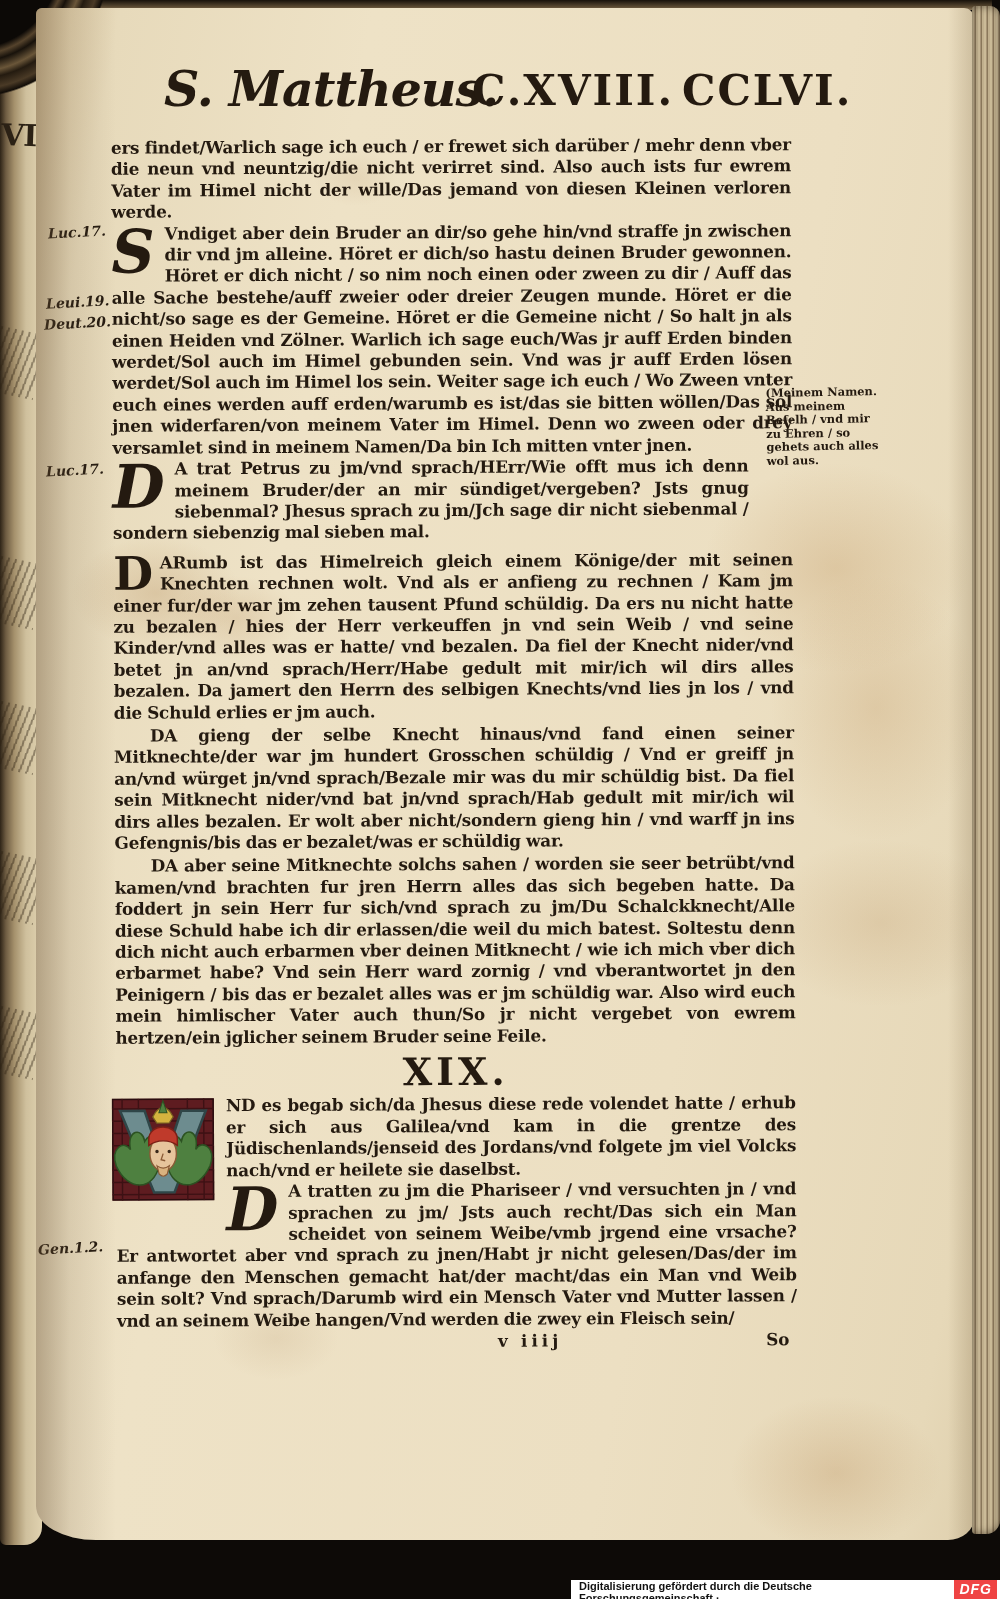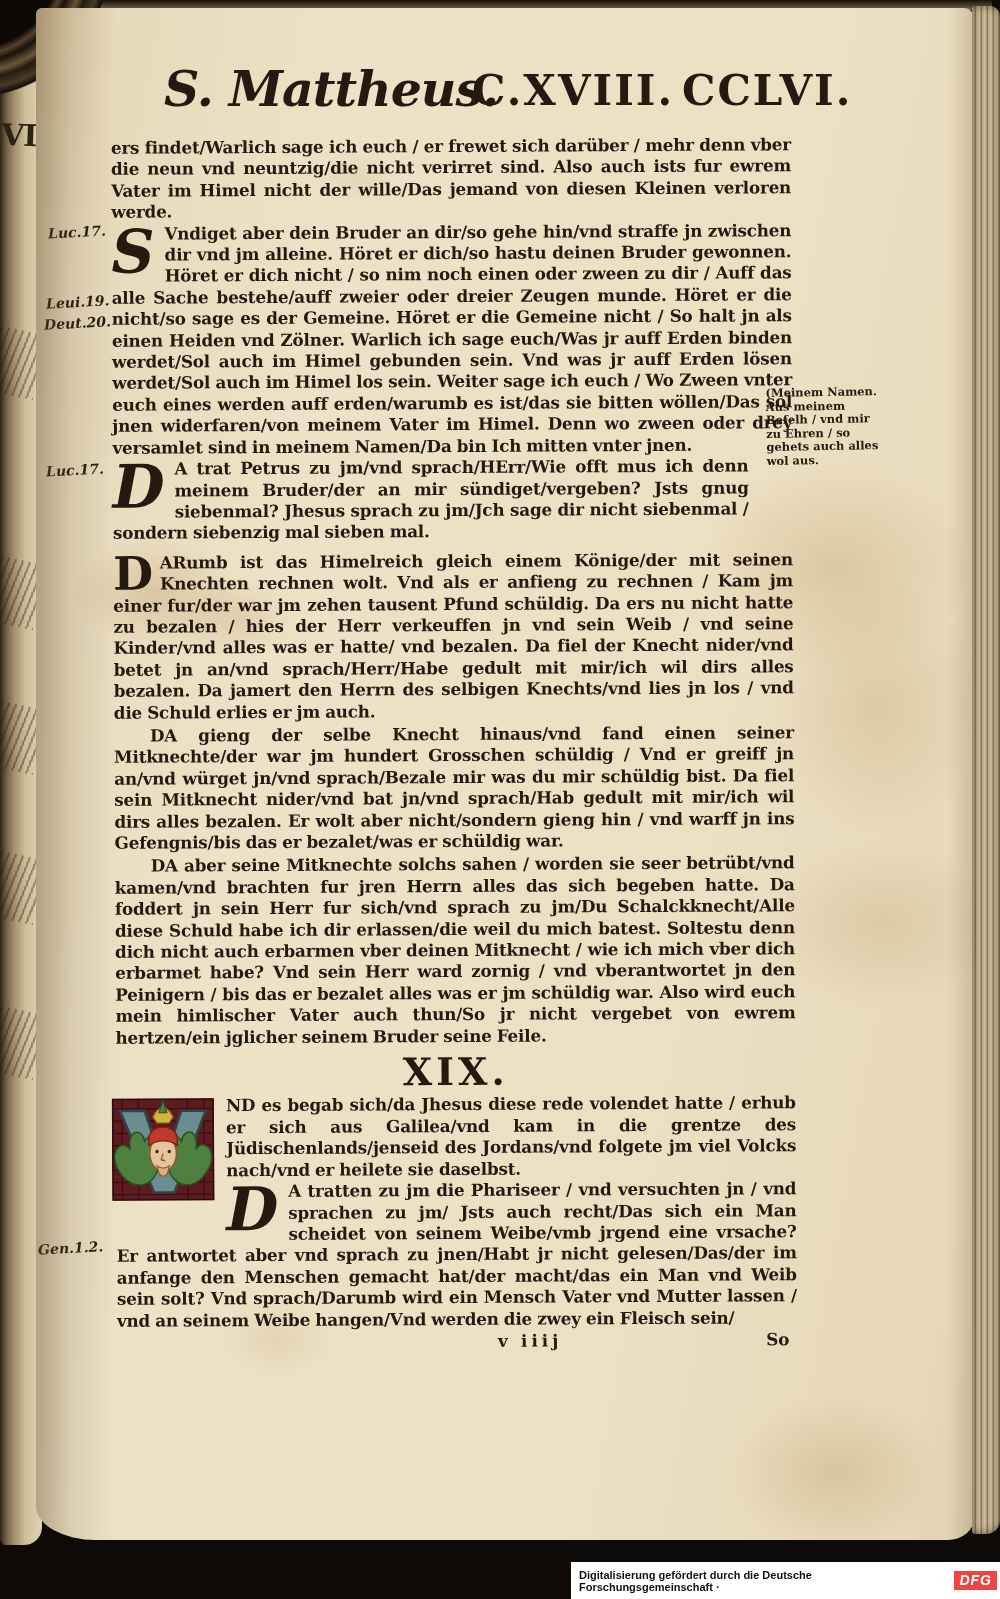--- a/index.html
+++ b/index.html
@@ -100,22 +100,22 @@
     position:absolute;color:#241a10;font-size:14px;font-weight:bold;
     font-style:italic;letter-spacing:0;transform:rotate(-3deg);
   }
   #mnote-right{
     position:absolute;left:730px;top:378px;width:122px;
     color:#241a10;font-size:11.5px;line-height:13.5px;font-weight:bold;
     text-align:left;transform:rotate(-1deg);
   }
   
   #footer{
-    position:absolute;right:0;bottom:0;height:37px;width:418px;background:#ffffff;
-    display:flex;align-items:center;justify-content:flex-end;gap:17px;padding:0 3px 0 8px;
+    position:absolute;right:0;bottom:0;height:19px;width:418px;background:#ffffff;
+    display:flex;align-items:flex-start;justify-content:flex-end;gap:17px;padding:0 3px 0 8px;
     font-family:"Liberation Sans", sans-serif;font-size:11px;font-weight:bold;color:#111;
   }
   .dfg-logo{
     background:#ef4444;color:#fff;font-size:14px;font-weight:bold;
     padding:2px 5px 3px;letter-spacing:1px;line-height:1;font-style:italic;
   }
 </style>
 </head>
 <body>
 

